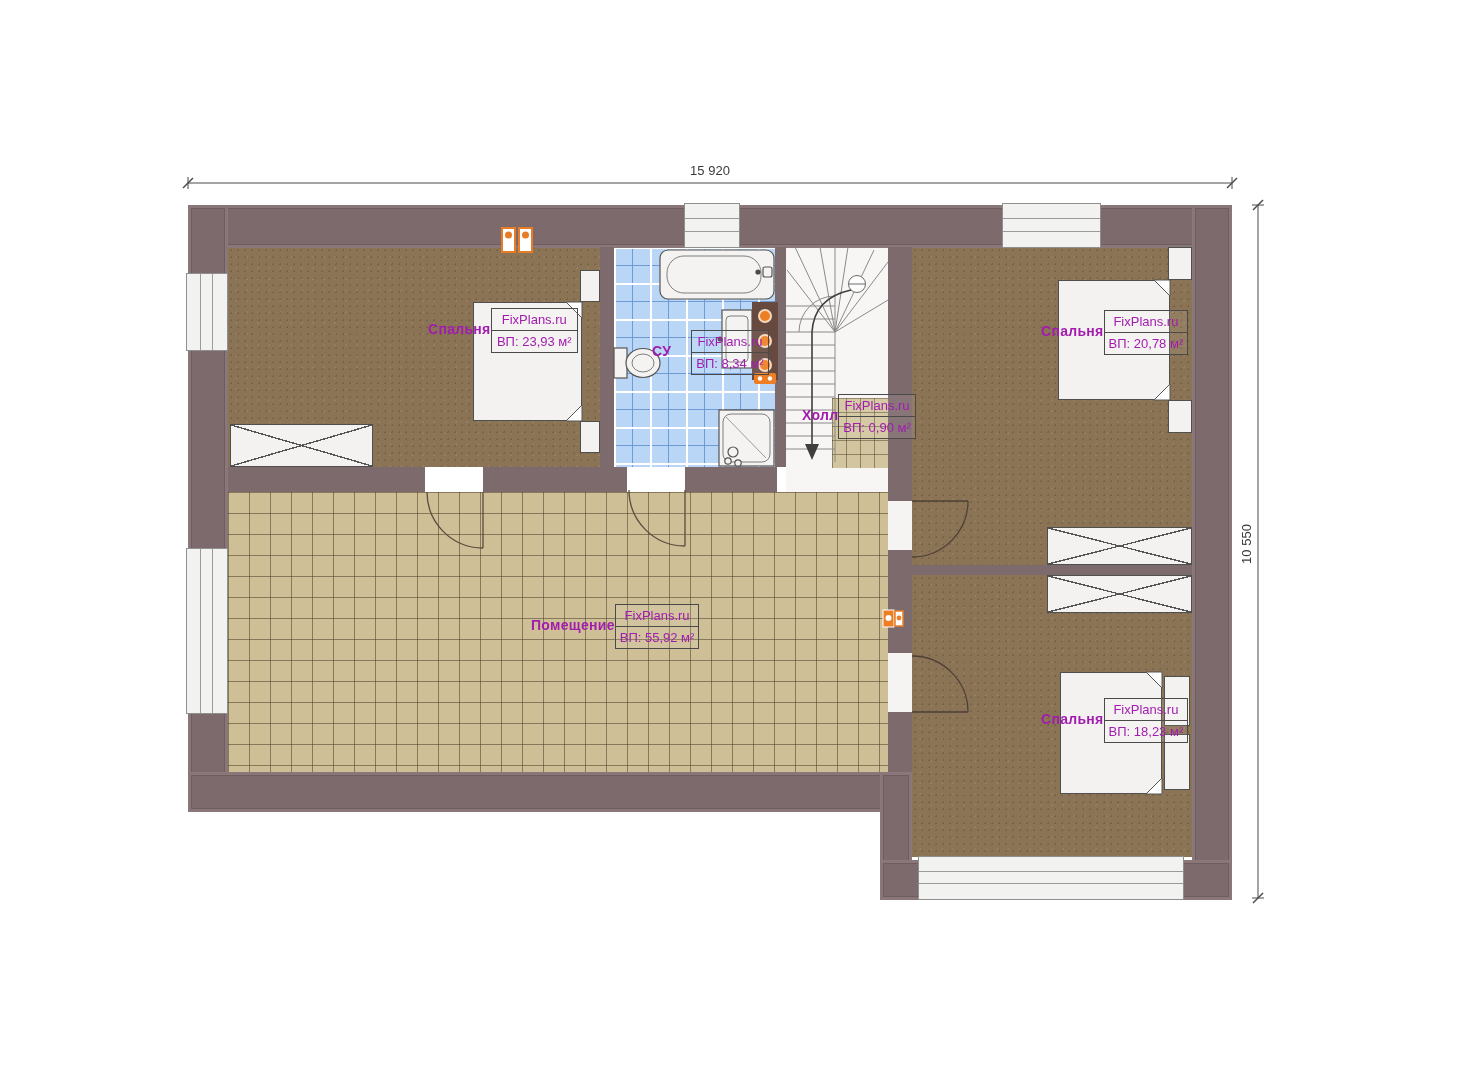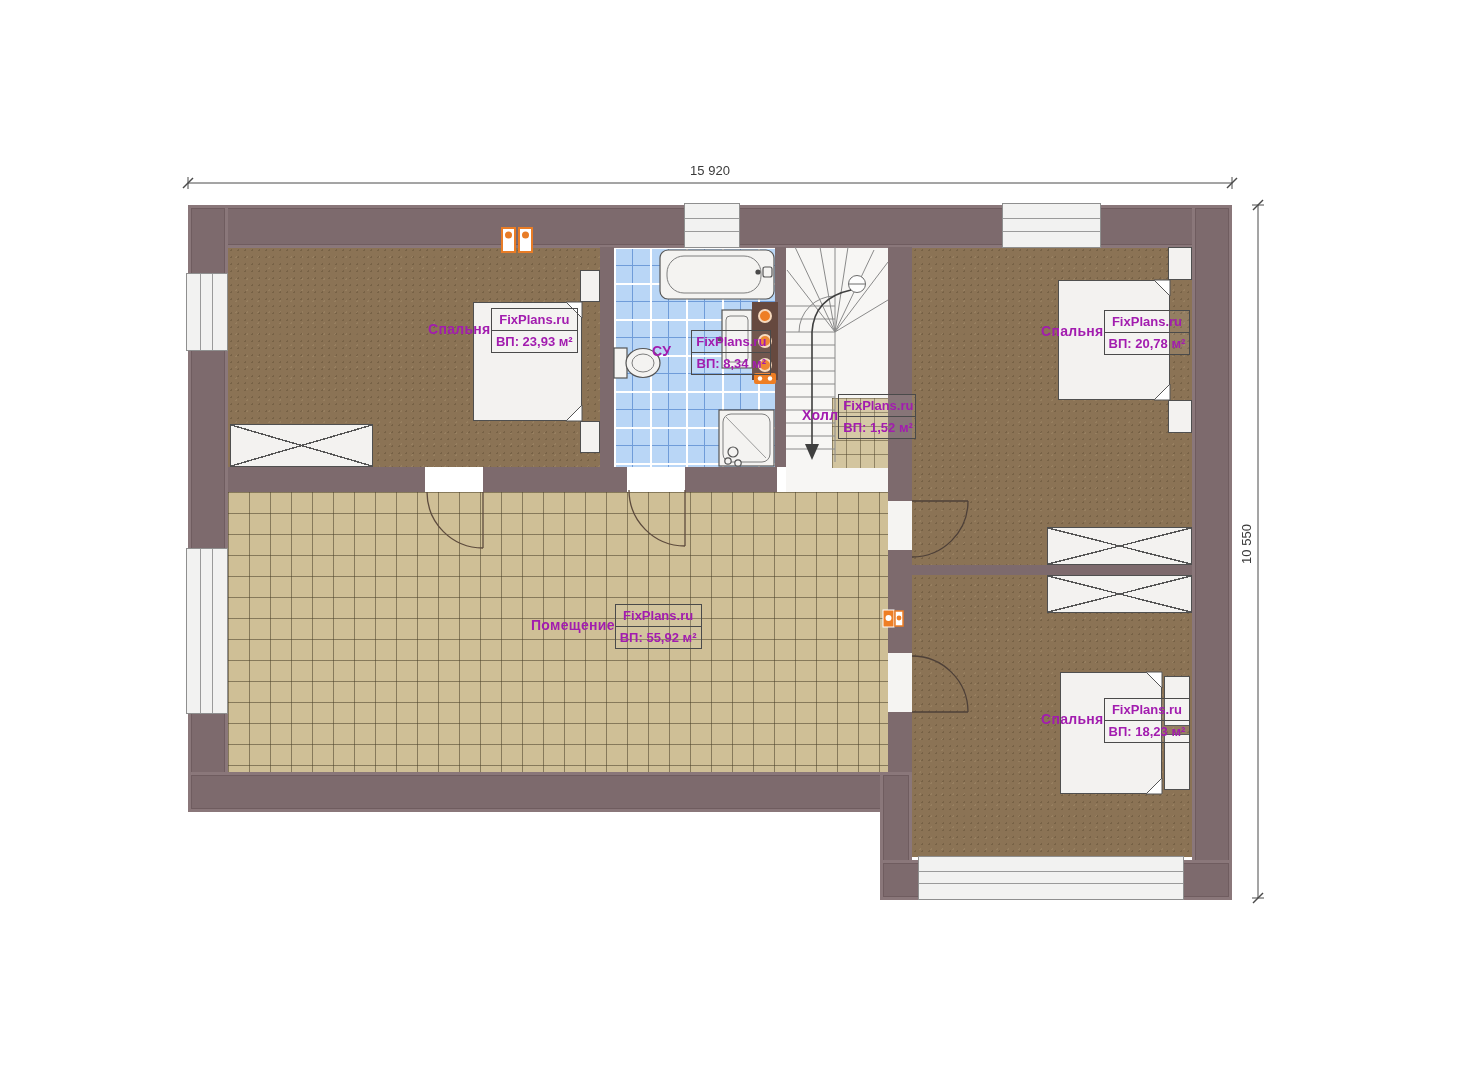--- a/index.html
+++ b/index.html
@@ -60,21 +60,21 @@
       linear-gradient(to top right, transparent calc(50% - 0.7px), #555 calc(50% - 0.7px), #555 calc(50% + 0.7px), transparent calc(50% + 0.7px)),
       linear-gradient(to bottom right, transparent calc(50% - 0.7px), #555 calc(50% - 0.7px), #555 calc(50% + 0.7px), transparent calc(50% + 0.7px));
   }
 
   
   #linework { position:absolute; left:0; top:0; z-index:5; pointer-events:none; }
 
   
   .room-label { position:absolute; z-index:6; display:flex; flex-direction:row; align-items:center; color:#a21caf; }
   .rl-title { font-size:14px; font-weight:bold; letter-spacing:0.3px; margin-bottom:3px; white-space:nowrap; }
-  .rl-box { width:100%;font-weight:bold; }
+  .rl-box { width:100%; }
   .rl-row { border:1px solid #4a4a4a; padding:3px 4px; font-size:13px; text-align:center; white-space:nowrap; background:rgba(255,255,255,0.08); }
   .rl-row + .rl-row { margin-top:-1px; }
 
   .dim-label { position:absolute; z-index:6; font-size:13px; color:#3a3a3a; text-align:center; }
   #dim-right-label { transform:rotate(-90deg); transform-origin:50% 50%; }
 </style>
 </head>
 <body>
 
 <div id="canvas">
@@ -264,21 +264,21 @@
     <div class="rl-box">
       <div class="rl-row">FixPlans.ru</div>
       <div class="rl-row">ВП: 8,34 м²</div>
     </div>
   </div>
 
   <div class="room-label" style="left:802px; top:394px; width:78px;">
     <div class="rl-title">Холл</div>
     <div class="rl-box">
       <div class="rl-row">FixPlans.ru</div>
-      <div class="rl-row">ВП: 1,52 м²</div>
+      <div class="rl-row">ВП: 0,90 м²</div>
     </div>
   </div>
 
   <div class="room-label" style="left:1041px; top:310px; width:124px;">
     <div class="rl-title">Спальня</div>
     <div class="rl-box">
       <div class="rl-row">FixPlans.ru</div>
       <div class="rl-row">ВП: 20,78 м²</div>
     </div>
   </div>

